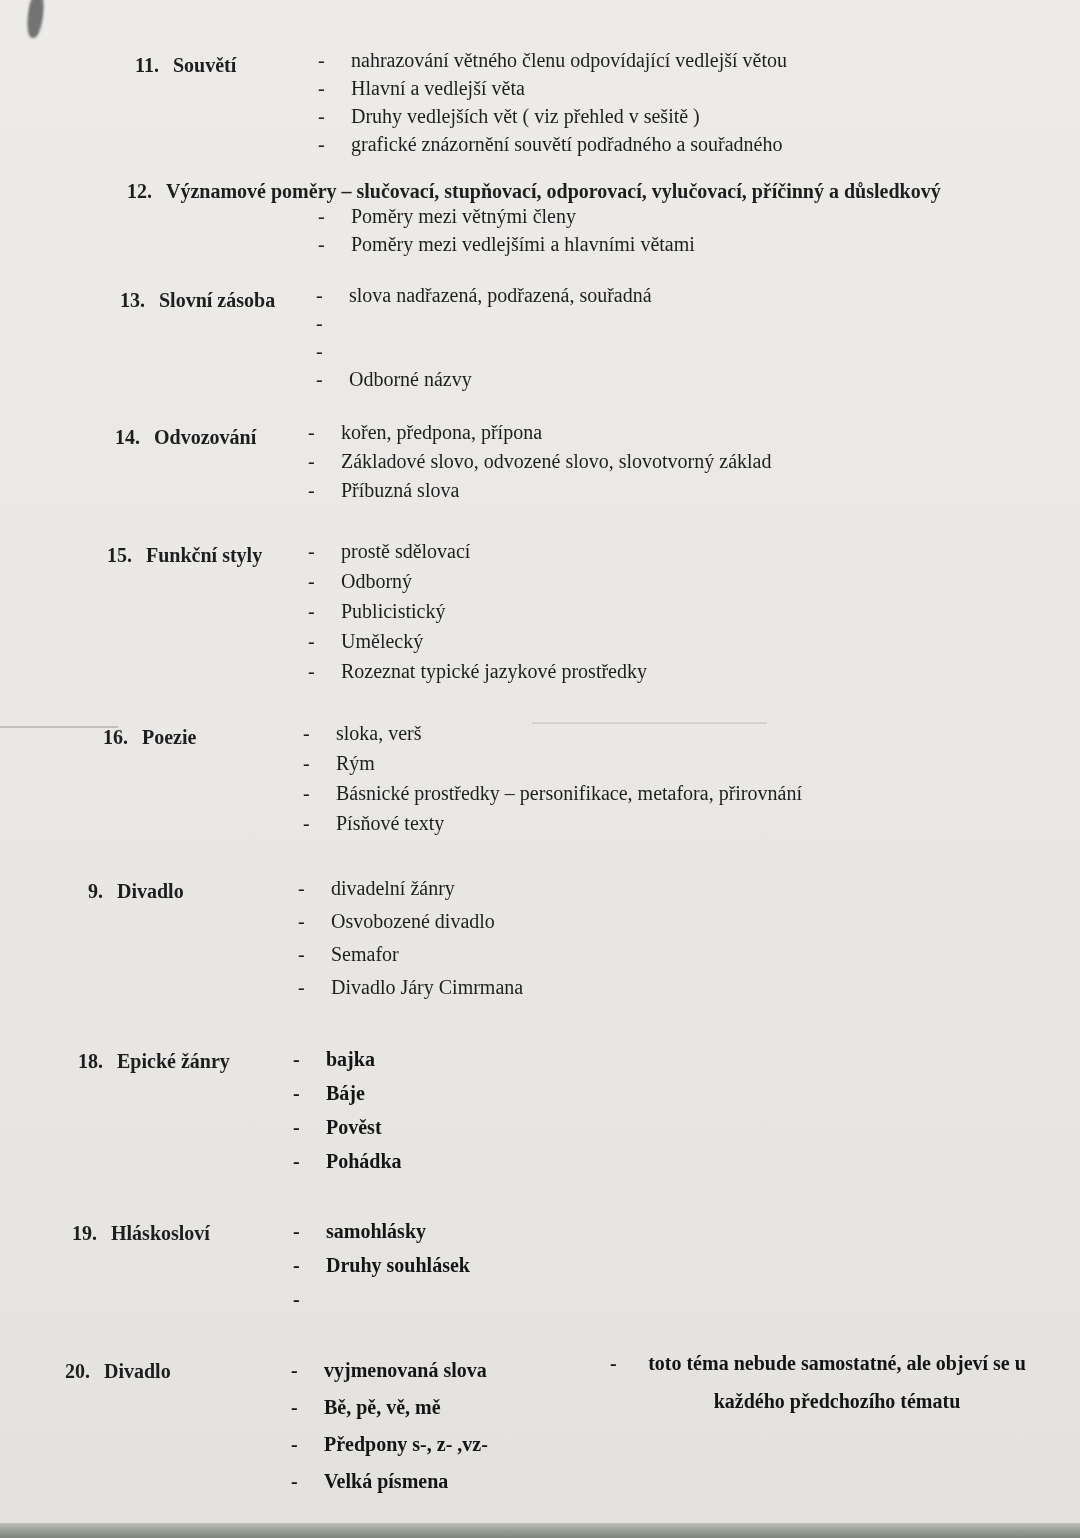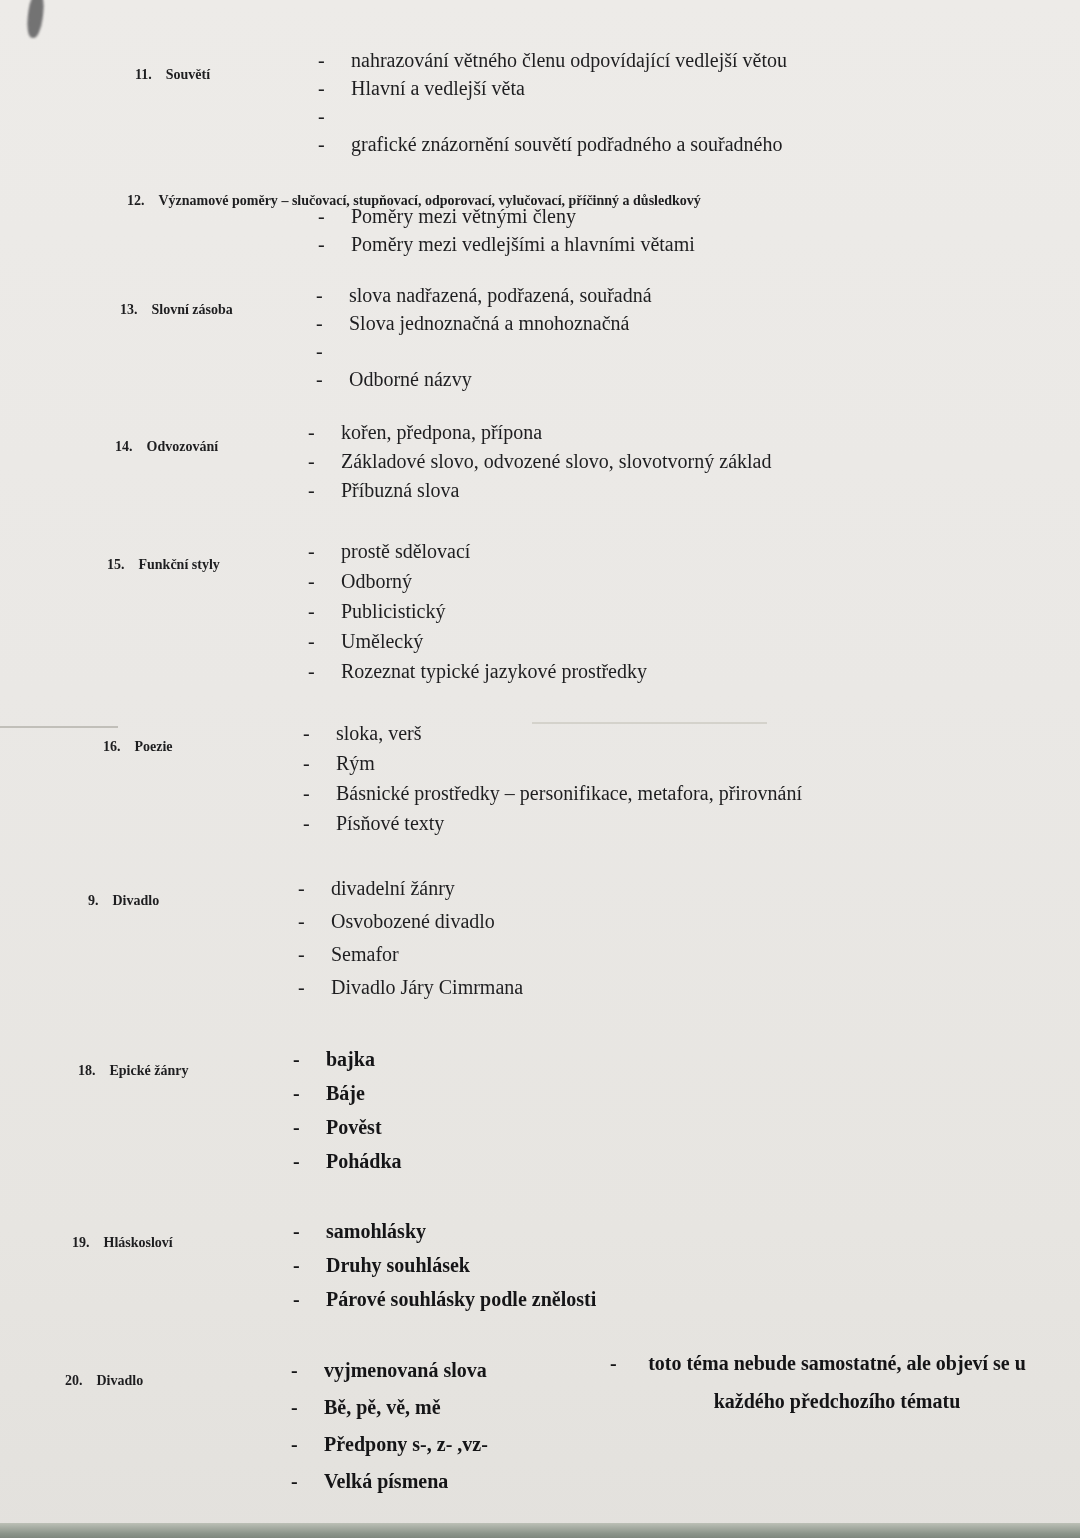--- a/index.html
+++ b/index.html
@@ -38,23 +38,23 @@
   }
   .edge-bottom {
     position: absolute; left: 0; bottom: 0;
     width: 100%; height: 15px;
     background: linear-gradient(180deg, #bcc0b6 0%, #8b948a 70%, #7e877e 100%);
   }
 
   .sec { position: absolute; left: 0; width: 100%; }
 
   .sec-title {
-    position: absolute; top: 15px;
+    position: absolute; top: 5px;
     font-weight: bold;
-    font-size: 14px;
+    font-size: 20px;
     line-height: 28px;
     white-space: nowrap;
   }
   .sec-num { margin-right: 14px; }
   .sec-sub { font-weight: bold; }
 
   .items { position: absolute; top: 0; }
   .item { display: flex; font-size: 20px; line-height: var(--lh, 30px); }
   .dash { width: 33px; flex: 0 0 33px; }
   .txt  { white-space: nowrap; text-align: center; }
@@ -90,20 +90,21 @@
       <div class="item">
           <span class="dash">-</span>
           <span class="txt">nahrazování větného členu odpovídající vedlejší větou</span>
         </div>
       <div class="item">
           <span class="dash">-</span>
           <span class="txt">Hlavní a vedlejší věta</span>
         </div>
       <div class="item">
           <span class="dash">-</span>
+          <span class="txt">Druhy vedlejších vět ( viz přehled v sešitě )</span>
         </div>
       <div class="item">
           <span class="dash">-</span>
           <span class="txt">grafické znázornění souvětí podřadného a souřadného</span>
         </div>
     </div>
   </section>
 
   <section class="sec" style="top:172px">
     <div class="sec-title" style="left:127px">
@@ -125,21 +126,20 @@
     <div class="sec-title" style="left:120px">
       <span class="sec-num">13.</span><span class="sec-name">Slovní zásoba</span>
     </div>
     <div class="items" style="left:316px; --lh:28px">
       <div class="item">
           <span class="dash">-</span>
           <span class="txt">slova nadřazená, podřazená, souřadná</span>
         </div>
       <div class="item">
           <span class="dash">-</span>
-          <span class="txt">Slova jednoznačná a mnohoznačná</span>
         </div>
       <div class="item">
           <span class="dash">-</span>
         </div>
       <div class="item">
           <span class="dash">-</span>
           <span class="txt">Odborné názvy</span>
         </div>
     </div>
   </section>
@@ -272,21 +272,20 @@
       <div class="item">
           <span class="dash">-</span>
           <span class="txt">samohlásky</span>
         </div>
       <div class="item">
           <span class="dash">-</span>
           <span class="txt">Druhy souhlásek</span>
         </div>
       <div class="item">
           <span class="dash">-</span>
-          <span class="txt">Párové souhlásky podle znělosti</span>
         </div>
     </div>
   </section>
 
   <section class="sec" style="top:1352px">
     <div class="sec-title" style="left:65px">
       <span class="sec-num">20.</span><span class="sec-name">Divadlo</span>
     </div>
     <div class="items heavy" style="left:291px; --lh:37px">
       <div class="item">

